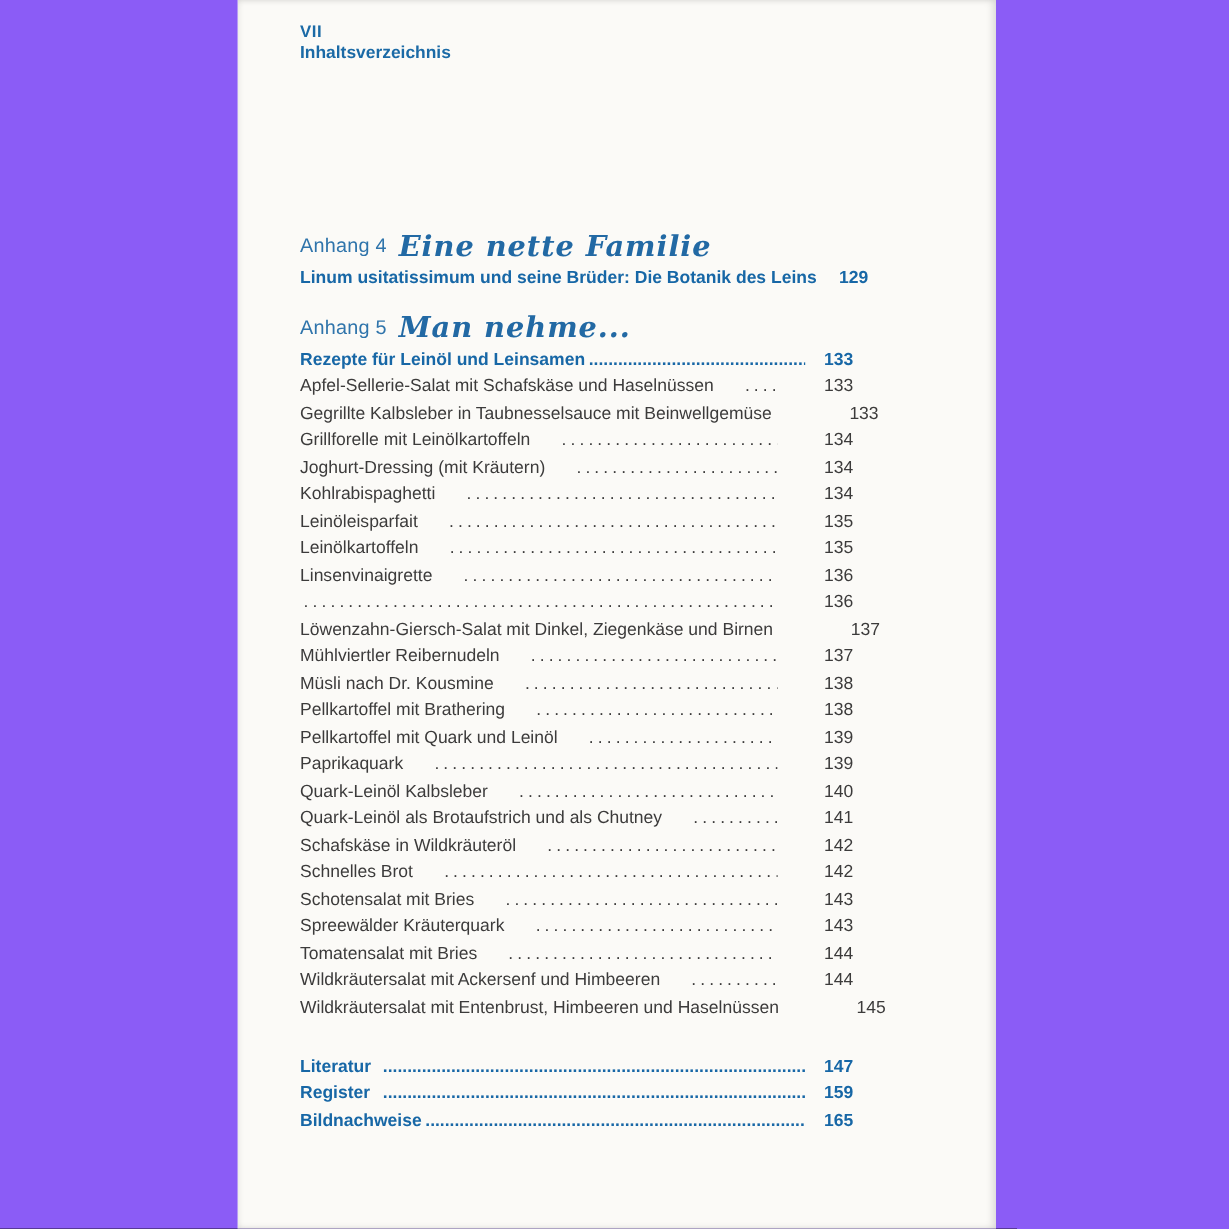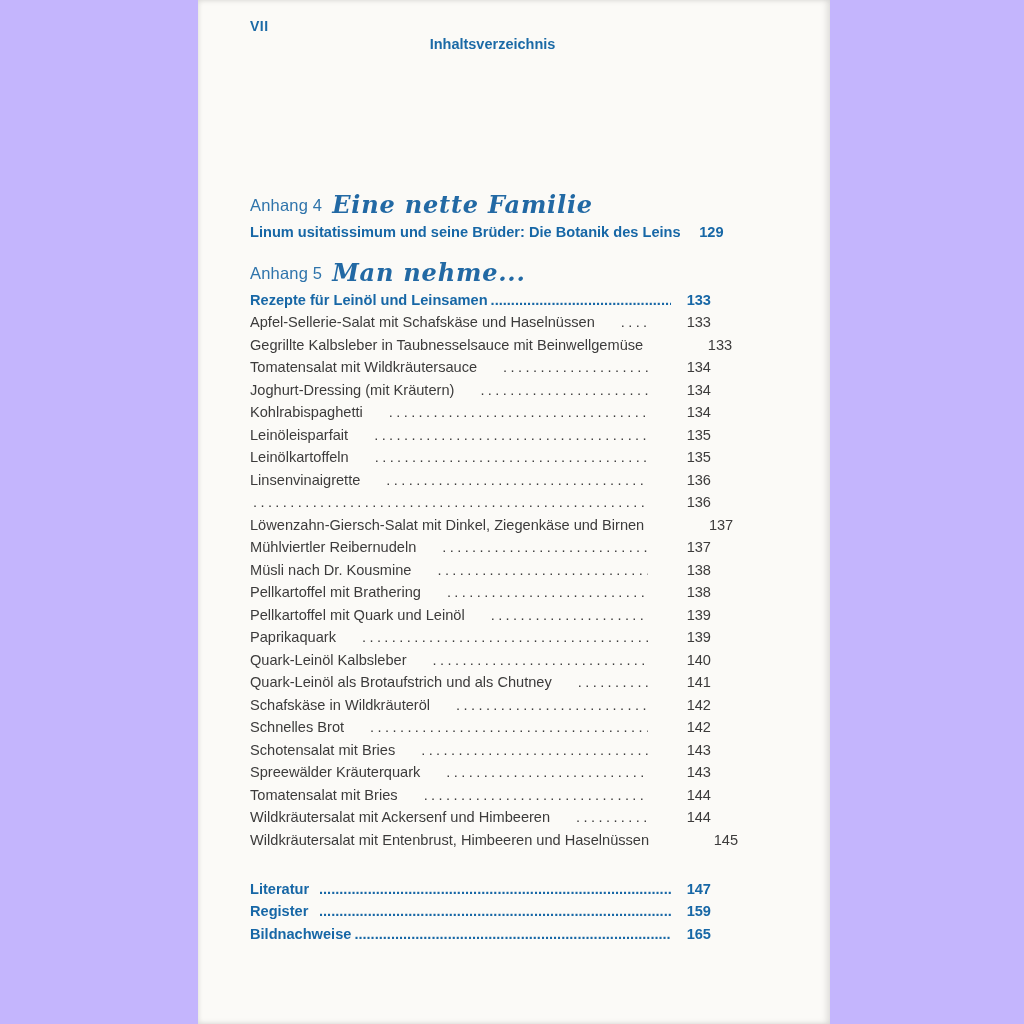--- a/index.html
+++ b/index.html
@@ -8,21 +8,21 @@
     width: 1024px;
     height: 1024px;
     background: #000;
     overflow: hidden;
     font-family: "Liberation Sans", sans-serif;
   }
   .stage {
     position: relative;
     width: 1024px;
     height: 1024px;
-    background: #c4b5fd;
+    background: #8b5cf6;
   }
   .book-page {
     position: absolute;
     left: 198px;
     top: 0;
     width: 632px;
     height: 1024px;
     background: #fbfaf7;
     box-shadow: inset -3px 0 6px rgba(0,0,0,0.12), inset 2px 0 4px rgba(0,0,0,0.06);
   }
@@ -31,23 +31,23 @@
     top: 18px;
     left: 52px;
     font-size: 14px;
     font-weight: 700;
     letter-spacing: 0.5px;
     color: #1b6aa6;
   }
   .running-header {
     position: absolute;
     top: 36px;
-    left: 64px;
+    left: 52px;
     width: 461px;
-    text-align: center;
+    text-align: left;
     font-size: 14.5px;
     font-weight: 700;
     color: #1b6aa6;
   }
   .toc {
     position: absolute;
     top: 189px;
     left: 52px;
     width: 461px;
   }
@@ -154,21 +154,21 @@
     <span class="pagenum">133</span>
   </div>
 
   <div class="row body">
     <span class="title">Gegrillte Kalbsleber in Taubnesselsauce mit Beinwellgemüse</span>
     <span class="dots"></span>
     <span class="pagenum">133</span>
   </div>
 
   <div class="row body">
-    <span class="title">Tomatensalat mit Wildkräutersauce</span>
+    <span class="title">Grillforelle mit Leinölkartoffeln</span>
     <span class="dots"></span>
     <span class="pagenum">134</span>
   </div>
 
   <div class="row body">
     <span class="title">Joghurt-Dressing (mit Kräutern)</span>
     <span class="dots"></span>
     <span class="pagenum">134</span>
   </div>
 

